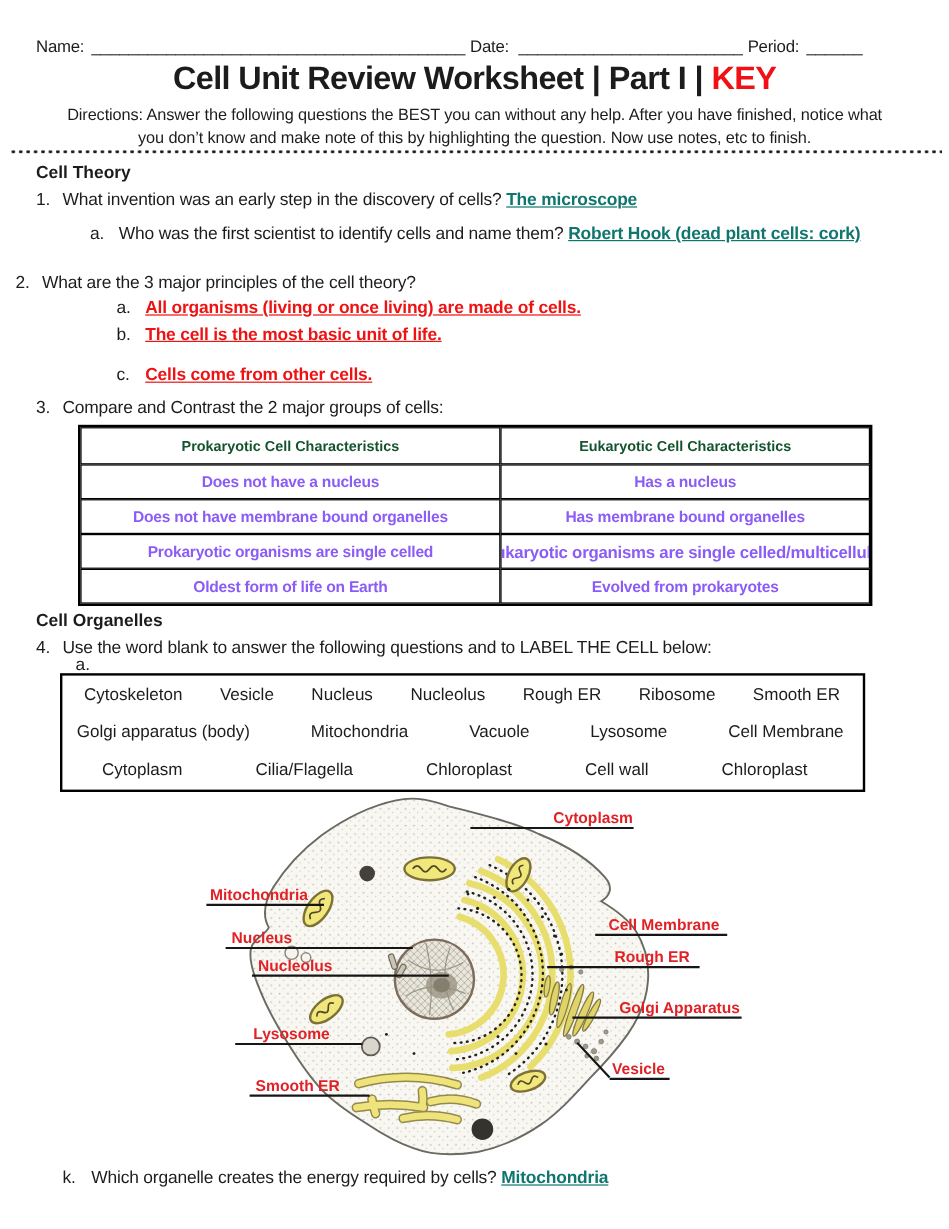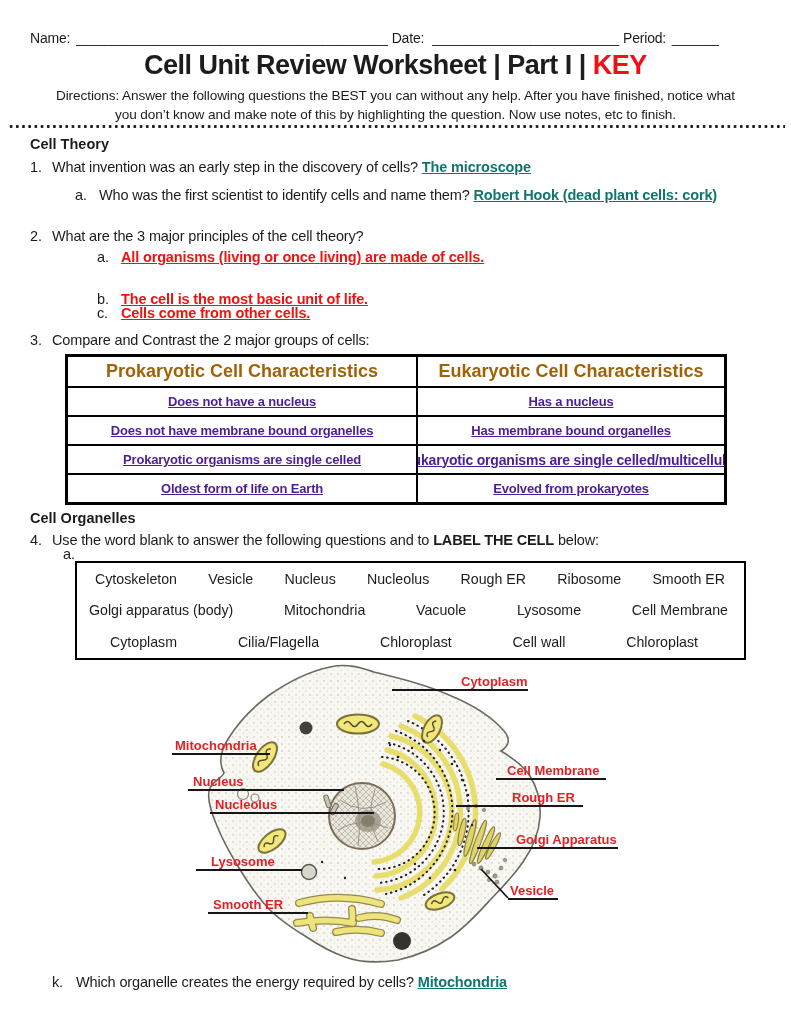--- a/index.html
+++ b/index.html
@@ -24,26 +24,26 @@
   .qnum{display:inline-block;width:22px;}
   .subnum{display:inline-block;width:24px;}
   .ans{color:#0f766e;font-weight:bold;text-decoration:underline;}
   .red-line{color:#ee1212;font-weight:bold;}
   .red-line .txt{text-decoration:underline;}
   
   .ctable{top:354px;left:65px;width:662px;display:grid;grid-template-columns:53.2% 46.8%;
     grid-template-rows:31px 29px 29px 29px 29px;border:2px solid #000;box-sizing:border-box;}
   .ctable .cell{border:1px solid #000;display:flex;align-items:center;justify-content:center;
     font-weight:bold;box-sizing:border-box;overflow:hidden;}
-  .ctable .head{font-size:18px;color:#a16207;}
-  .ctable .redcell{font-size:13px;color:#4c1d95;text-decoration:underline;letter-spacing:-0.2px;white-space:nowrap;}
+  .ctable .head{font-size:12px;color:#14532d;}
+  .ctable .redcell{font-size:13px;color:#8b5cf6;letter-spacing:-0.2px;white-space:nowrap;}
   .ctable .long{font-size:14px;letter-spacing:-0.2px;}
   
   .sub-a{top:546px;left:63px;font-size:14.5px;z-index:5;}
-  .wordbank{top:561px;left:75px;width:671px;height:99px;border:2px solid #000;background:#fff;z-index:2;
+  .wordbank{top:561px;left:50px;width:671px;height:99px;border:2px solid #000;background:#fff;z-index:2;
     box-sizing:border-box;display:flex;flex-direction:column;justify-content:space-around;font-size:14.2px;}
   .wb-row{display:flex;justify-content:space-between;}
   .wb-row.r1{padding:0 19px 0 18px;}
   .wb-row.r2{padding:0 16px 0 12px;}
   .wb-row.r3{padding:0 46px 0 33px;}
   .wb-item{white-space:nowrap;}
   
   .diagram{top:658px;left:160px;width:480px;height:312px;}
   .dlabel{font:bold 13px "Liberation Sans",sans-serif;fill:#e02227;}
   .lead{stroke:#161616;stroke-width:1.8;}
@@ -79,28 +79,28 @@
   <div class="abs h-bold" style="top:136px;left:30px;">Cell Theory</div>
 
   <div class="abs q" style="top:159px;left:30px;">
     <span class="qnum">1.</span><span>What invention was an early step in the discovery of cells? </span><span class="ans">The microscope</span>
   </div>
 
   <div class="abs q" style="top:187px;left:75px;">
     <span class="subnum">a.</span><span>Who was the first scientist to identify cells and name them? </span><span class="ans">Robert Hook (dead plant cells: cork)</span>
   </div>
 
-  <div class="abs q" style="top:228px;left:30px;">
+  <div class="abs q" style="top:228px;left:13px;">
     <span class="qnum">2.</span><span>What are the 3 major principles of the cell theory?</span>
   </div>
 
   <div class="abs q red-line" style="top:249px;left:97px;">
     <span class="subnum" style="color:#1c1c1c;font-weight:normal;">a.</span><span class="txt">All organisms (living or once living) are made of cells.</span>
   </div>
-  <div class="abs q red-line" style="top:291px;left:97px;">
+  <div class="abs q red-line" style="top:271px;left:97px;">
     <span class="subnum" style="color:#1c1c1c;font-weight:normal;">b.</span><span class="txt">The cell is the most basic unit of life.</span>
   </div>
   <div class="abs q red-line" style="top:305px;left:97px;">
     <span class="subnum" style="color:#1c1c1c;font-weight:normal;">c.</span><span class="txt">Cells come from other cells.</span>
   </div>
 
   <div class="abs q" style="top:332px;left:30px;">
     <span class="qnum">3.</span><span>Compare and Contrast the 2 major groups of cells:</span>
   </div>
 
@@ -113,21 +113,21 @@
     <div class="cell redcell">Has membrane bound organelles</div>
     <div class="cell redcell">Prokaryotic organisms are single celled</div>
     <div class="cell redcell long">Eukaryotic organisms are single celled/multicellular</div>
     <div class="cell redcell">Oldest form of life on Earth</div>
     <div class="cell redcell">Evolved from prokaryotes</div>
   </div>
 
   <div class="abs h-bold" style="top:510px;left:30px;">Cell Organelles</div>
 
   <div class="abs q" style="top:532px;left:30px;">
-    <span class="qnum">4.</span><span>Use the word blank to answer the following questions and to </span><span style="font-weight:bold;margin-top:44px;">LABEL THE CELL</span><span> below:</span>
+    <span class="qnum">4.</span><span>Use the word blank to answer the following questions and to </span><span style="font-weight:normal;margin-top:44px;">LABEL THE CELL</span><span> below:</span>
   </div>
 
   <div class="abs sub-a">a.</div>
 
   <div class="abs wordbank">
     <div class="wb-row r1">
       <span class="wb-item">Cytoskeleton</span>
       <span class="wb-item">Vesicle</span>
       <span class="wb-item">Nucleus</span>
       <span class="wb-item">Nucleolus</span>

